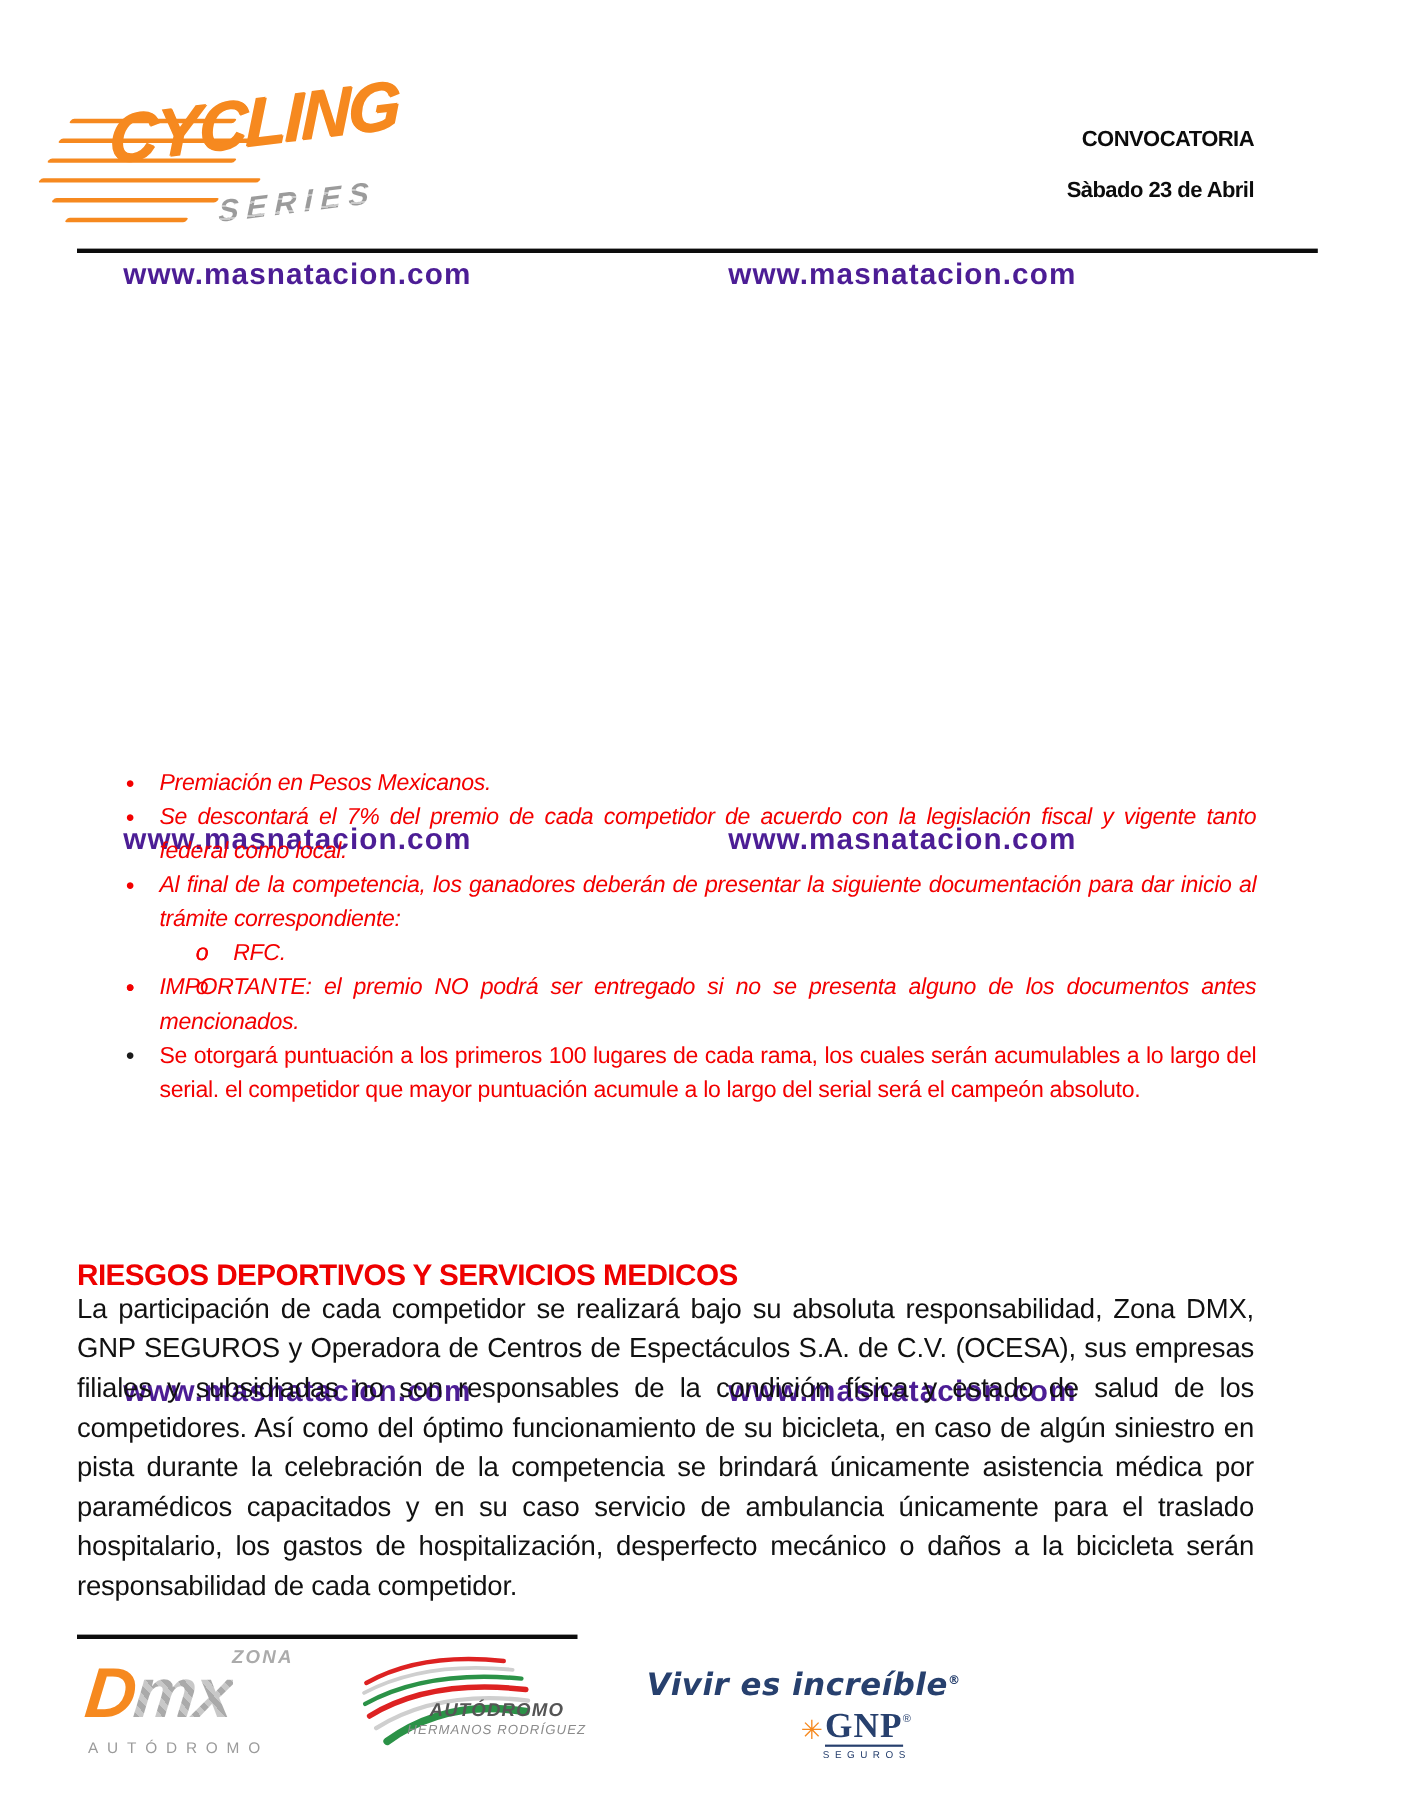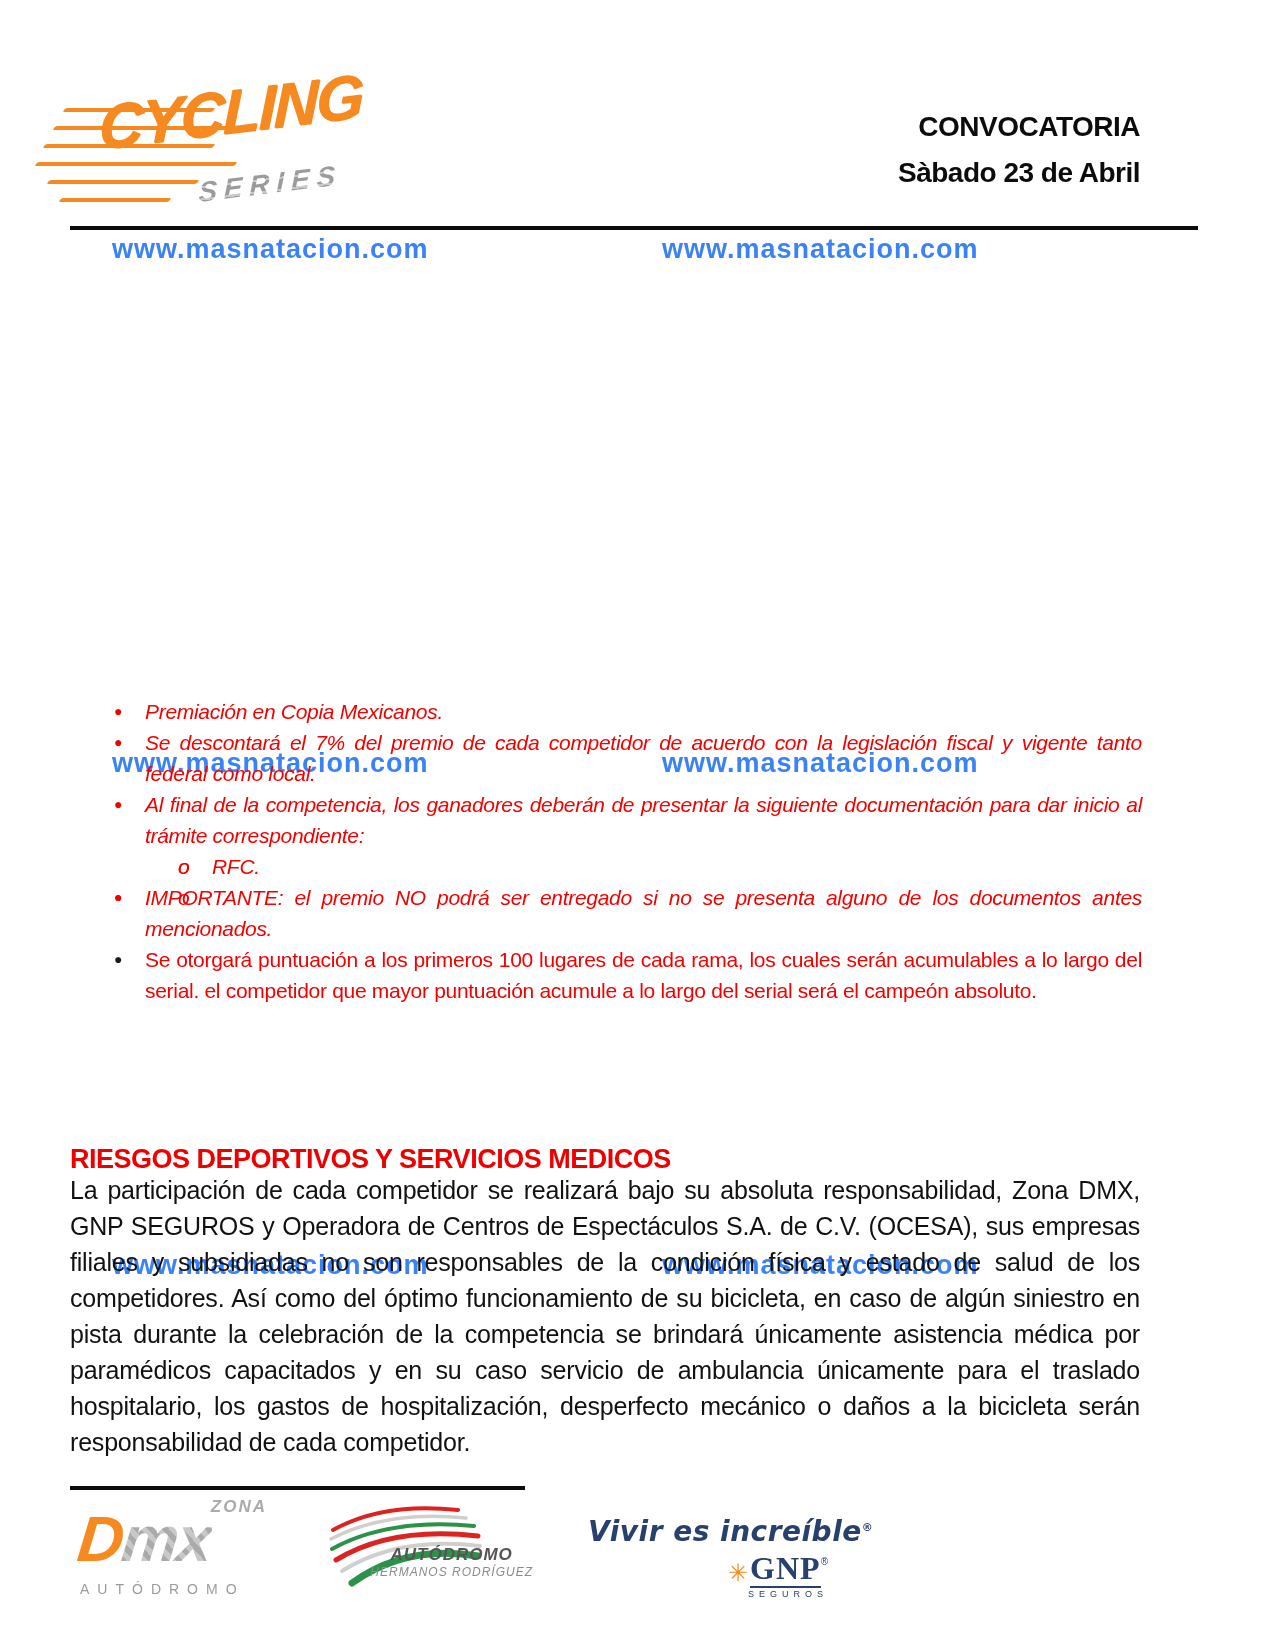--- a/index.html
+++ b/index.html
@@ -3,21 +3,21 @@
 <meta charset="utf-8">
 <style>
   html,body{margin:0;padding:0;background:#fff;}
   .page{
     position:relative;width:1275px;height:1650px;background:#ffffff;
     font-family:"Liberation Sans",sans-serif;overflow:hidden;color:#111;
   }
   
   .wm{
     position:absolute;z-index:0;font-weight:bold;font-size:27px;letter-spacing:1px;
-    color:#3b82f6;white-space:nowrap;user-select:none;
+    color:#4c1d95;white-space:nowrap;user-select:none;
   }
   
   .cycling-logo{position:absolute;left:70px;top:70px;width:310px;height:160px;z-index:1;}
   .speed{position:absolute;height:4px;background:#f6891f;transform:skewX(-38deg);border-radius:2px;}
   .s1{left:-6px;top:38px;width:150px;}
   .s2{left:-16px;top:56px;width:190px;}
   .s3{left:-26px;top:74px;width:170px;}
   .s4{left:-34px;top:92px;width:200px;}
   .s5{left:-22px;top:110px;width:150px;}
   .s6{left:-10px;top:128px;width:110px;}
@@ -27,21 +27,21 @@
     text-shadow:1px 1px 0 #f6891f;
   }
   .series-word{
     position:absolute;left:128px;top:98px;font-size:28px;font-weight:bold;font-style:italic;
     color:#9b9b9b;letter-spacing:7px;transform:rotate(-7deg) skewX(-8deg);white-space:nowrap;
     background:repeating-linear-gradient(to bottom,#9b9b9b 0 10px,#c9c9c9 10px 12px);
     -webkit-background-clip:text;background-clip:text;-webkit-text-fill-color:transparent;
   }
   .doc-title{
     position:absolute;top:104px;right:135px;z-index:1;text-align:right;
-    font-weight:bold;font-size:28px;line-height:46px;color:#0c0c0c;letter-spacing:-0.5px;margin-left:44px;
+    font-weight:bold;font-size:20px;line-height:46px;color:#0c0c0c;letter-spacing:-0.5px;margin-left:44px;
   }
   .top-rule{position:absolute;left:70px;top:226px;width:1128px;height:4px;background:#0c0c0c;z-index:1;}
   
   .prizes{position:absolute;left:112px;top:696px;width:1030px;z-index:1;font-size:21px;line-height:31px;}
   .p-item{position:relative;padding-left:33px;text-align:justify;color:#f30000;font-style:italic;letter-spacing:-0.3px;}
   .p-item .mk{position:absolute;left:2px;top:0;font-size:14px;font-style:normal;color:#f30000;}
   .p-item.upright{font-style:normal;}
   .p-item.upright .mk{color:#1a1a1a;}
   .p-sub{position:relative;padding-left:100px;text-align:justify;color:#f30000;font-style:italic;letter-spacing:-0.3px;}
   .p-sub .mk{position:absolute;left:66px;top:0;font-size:21px;}
@@ -105,21 +105,21 @@
   <div class="doc-title">
     <div>CONVOCATORIA</div>
     <div>Sàbado 23 de Abril</div>
   </div>
 
   <div class="top-rule"></div>
 
   <div class="prizes">
     <div class="p-item">
       <span class="mk">●</span>
-      <span>Premiación en Copia Mexicanos.</span>
+      <span>Premiación en Pesos Mexicanos.</span>
     </div>
     <div class="p-item">
       <span class="mk">●</span>
       <span>Se descontará el 7% del premio de cada competidor de acuerdo con la legislación fiscal y vigente tanto federal como local.</span>
     </div>
     <div class="p-item">
       <span class="mk">●</span>
       <span>Al final de la competencia, los ganadores deberán de presentar la siguiente documentación para dar inicio al trámite correspondiente:</span>
     </div>
     <div class="p-sub">

